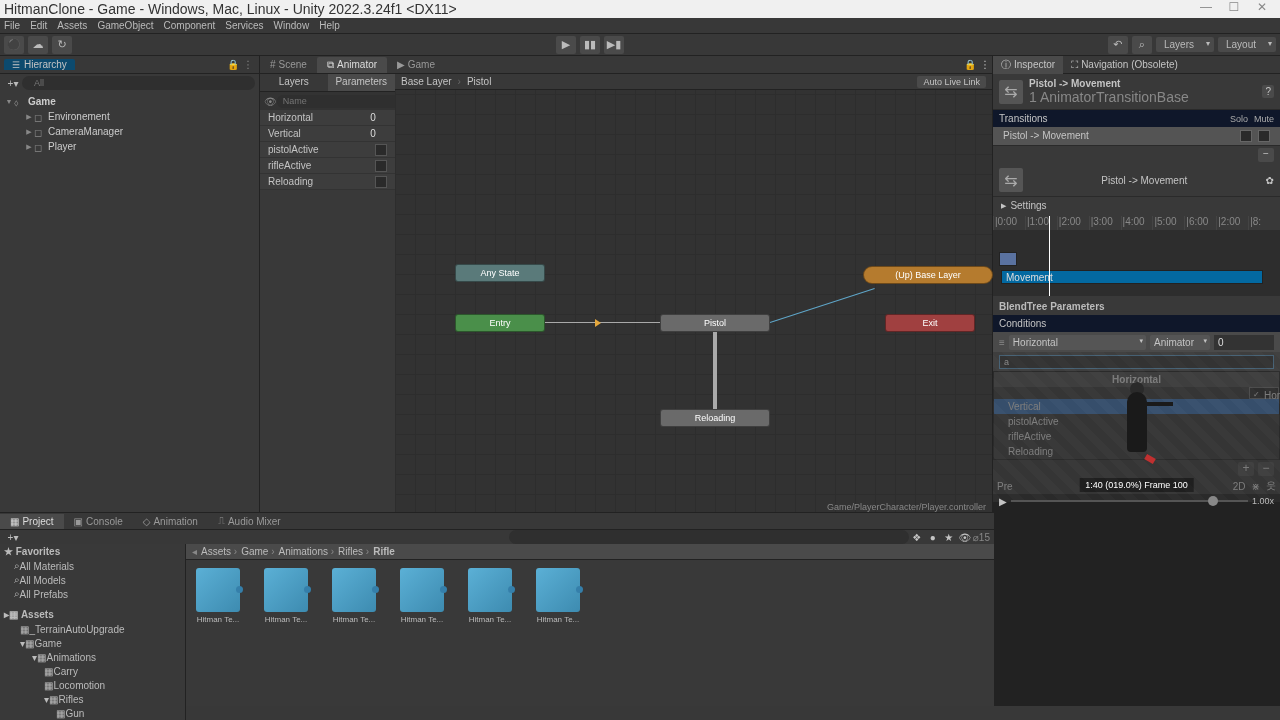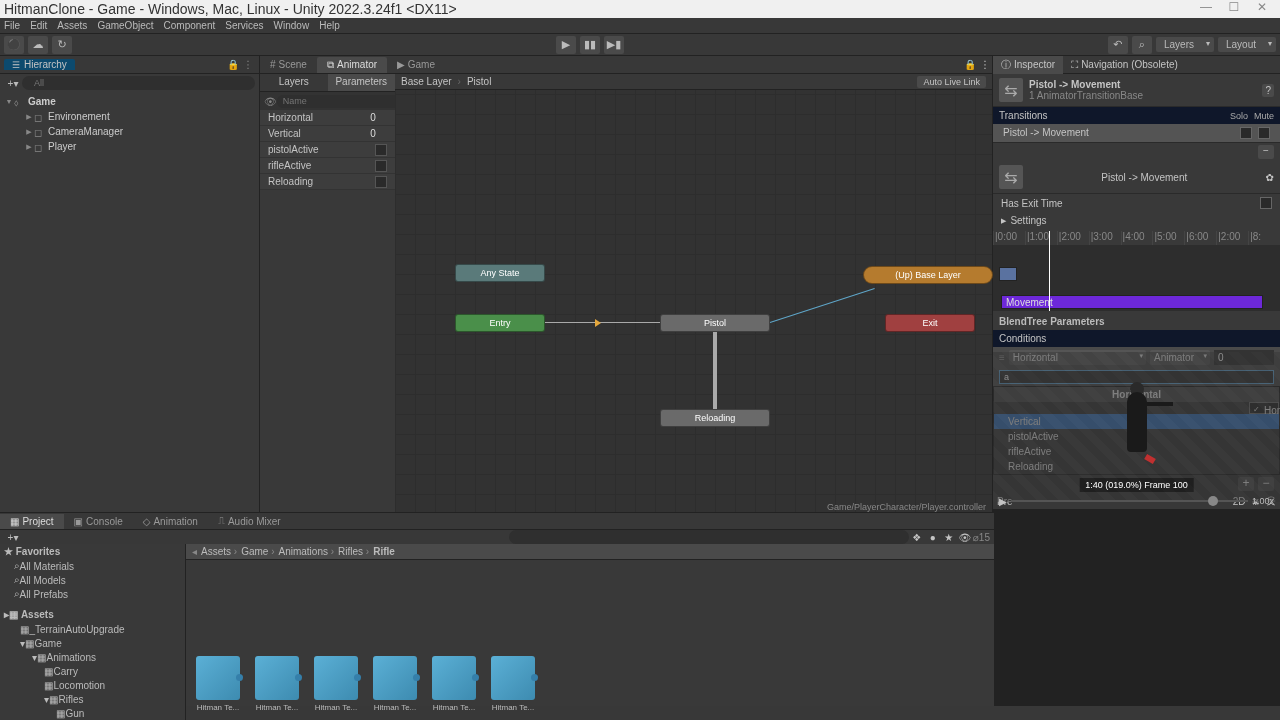--- a/index.html
+++ b/index.html
@@ -64,34 +64,34 @@
 .graph .vline{position:absolute;background:#aaa;width:4px;left:318px;top:258px;height:77px}
 .graph .blueline{position:absolute;height:1px;background:#5fa6c9;left:375px;top:248px;width:110px;transform-origin:left;transform:rotate(-18deg)}
 .graph .footer{position:absolute;bottom:0;right:6px;font-size:9px;color:#888}
 .inspector{width:288px;background:#393939;border-left:1px solid #222;display:flex;flex-direction:column}
 .itabs{height:18px;display:flex;align-items:center;background:#383838;border-bottom:1px solid #222}
 .itabs .tab{padding:2px 8px;display:flex;align-items:center;gap:3px}
 .itabs .tab.active{background:#4a4a4a}
 .irow{padding:4px 6px;display:flex;align-items:center;gap:6px;border-bottom:1px solid #2a2a2a}
 .iicon{width:24px;height:24px;background:#555;border-radius:2px;display:flex;align-items:center;justify-content:center;color:#aaa;font-size:16px}
 .ititle{flex:1}
-.isub{color:#888;font-size:10px}
+.isub{color:#888;font-size:14px}
 .sectionhead{padding:3px 6px;background:#0f172a;display:flex;align-items:center}
 .sectionhead .spacer{flex:1}
 .sectionhead .mini{font-size:9px;color:#aaa;margin-left:6px}
 .transrow{background:#545454;padding:3px 10px;border-bottom:1px solid #2a2a2a}
 .minusrow{display:flex;justify-content:flex-end;padding:2px 6px}
 .minusbtn{width:16px;height:14px;background:#4a4a4a;text-align:center;border-radius:2px;line-height:12px}
 .irow2{padding:3px 8px;display:flex;align-items:center}
 .chk{width:12px;height:12px;background:#2a2a2a;border:1px solid #666;margin-left:auto}
 .timeline{height:80px;background:#2d2d2d;position:relative;margin:2px 0}
 .timeline .ruler{height:14px;background:#393939;display:flex;font-size:8px;color:#888;position:relative}
 .timeline .ruler span{flex:1;text-align:left;padding-left:1px;border-left:1px solid #444}
 .timeline .clip1{position:absolute;top:36px;left:6px;width:18px;height:14px;background:#5a72a0;border:1px solid #222}
-.timeline .clip2{position:absolute;top:64px;left:8px;width:262px;height:14px;background:#6d28d9;border:1px solid #222;font-size:8px;padding:1px 4px;color:#ddd}
+.timeline .clip2{position:absolute;top:54px;left:8px;width:262px;height:14px;background:#0369a1;border:1px solid #222;font-size:8px;padding:1px 4px;color:#ddd}
 .timeline .cursor{position:absolute;top:0;left:56px;width:1px;height:100%;background:#fff}
 .blendp{padding:3px 6px;color:#bbb;font-weight:bold}
 .condrow{display:flex;gap:4px;padding:3px 6px;background:#4a4a4a;align-items:center}
 .condrow .dd{flex:1;background:#555;padding:2px 4px;border-radius:2px;position:relative}
 .condrow .dd::after{content:"▾";position:absolute;right:3px;font-size:7px}
 .condrow .op{width:60px;background:#555;padding:2px 4px;border-radius:2px;position:relative}
 .condrow .op::after{content:"▾";position:absolute;right:3px;font-size:7px}
 .condrow .val{width:60px;background:#333;padding:2px 4px;color:#ddd}
 .searchdd{padding:2px 6px;background:#4a4a4a}
 .searchdd input{width:100%;background:#333;border:1px solid #5a8fb5;color:#ddd;height:14px;padding:0 4px;font-size:9px}
@@ -123,21 +123,21 @@
 .btabs .tab.active{background:#4a4a4a;color:#ddd}
 .projbody{flex:1;display:flex}
 .projtree{width:186px;background:#393939;border-right:1px solid #222;overflow:hidden}
 .projtree .fav{padding:2px 4px;font-weight:bold;color:#bbb}
 .projtree .item{padding:1px 4px;display:flex;align-items:center;color:#bbb;height:14px}
 .projcontent{flex:1;display:flex;flex-direction:column}
 .projpath{height:16px;display:flex;align-items:center;padding:0 6px;background:#4a4a4a;border-bottom:1px solid #222;gap:4px}
 .projpath .seg{color:#bbb}
 .projpath .seg::after{content:" ›";color:#888}
 .projpath .seg:last-child::after{content:""}
-.projgrid{flex:1;display:flex;padding:8px;gap:11px;align-items:flex-end}
+.projgrid{flex:1;display:flex;padding:8px;gap:20px;align-items:flex-start}
 .asset{width:48px;text-align:center}
 .asset .thumb{width:44px;height:44px;background:linear-gradient(135deg,#5bb0d6,#3d8bb0);border-radius:3px;margin:0 auto;position:relative}
 .asset .thumb::after{content:"";position:absolute;right:-3px;top:40%;width:7px;height:7px;background:#357faa;border-radius:50%}
 .asset .name{font-size:8px;color:#bbb;margin-top:3px;white-space:nowrap;overflow:hidden;text-overflow:ellipsis}
 .prevbottom{flex:1;background:#222}
 </style>
 </head>
 <body>
 
 <div class="titlebar">
@@ -322,24 +322,20 @@
         </span>
     </div>
     <div class="minusrow">
         <span class="minusbtn">−</span>
       </div>
     <div class="irow">
       <div class="iicon">⇆</div>
       <span style="flex:1;text-align:center">Pistol -&gt; Movement</span>
       <span>✿</span>
     </div>
-    <div class="irow2">
-        <span>Has Exit Time</span>
-        <span class="chk"></span>
-      </div>
     <div class="irow2">
         <span style="margin-right:4px;font-size:7px">▶</span>
         <span>Settings</span>
       </div>
     <div class="timeline">
       <div class="ruler">
         <span>|0:00</span>
           <span>|1:00</span>
           <span>|2:00</span>
           <span>|3:00</span>

